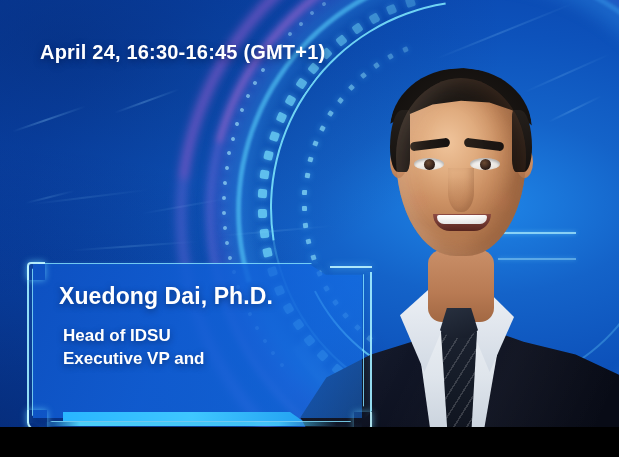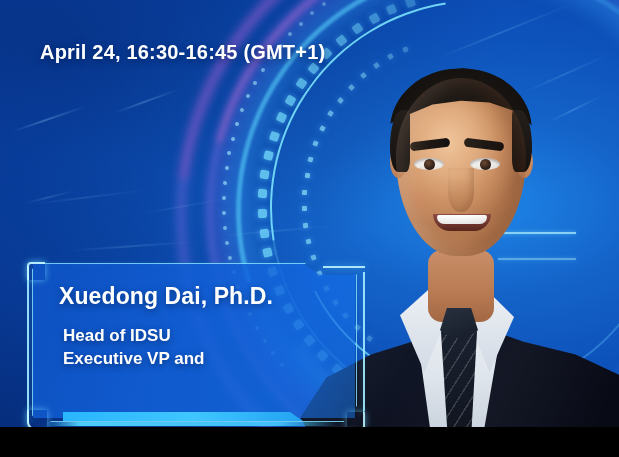--- a/index.html
+++ b/index.html
@@ -206,21 +206,21 @@
   .chin{position:absolute;left:136px;top:236px;width:52px;height:18px;border-radius:50%;
     background:radial-gradient(circle,rgba(190,130,90,.22),rgba(190,130,90,0) 70%);}
   .cheek-l,.cheek-r{position:absolute;top:190px;width:30px;height:22px;border-radius:50%;
     background:radial-gradient(circle,rgba(205,120,90,.18),rgba(205,120,90,0) 70%);}
   .cheek-l{left:104px;} .cheek-r{left:188px;}
   .face-edge{position:absolute;left:96px;top:78px;width:130px;height:178px;
     border-radius:50% 50% 46% 46% / 44% 44% 56% 56%;
     box-shadow:inset -14px 0 26px rgba(110,62,34,.25), inset 12px 0 22px rgba(255,220,190,.16);}
 
   
-  .plate{position:absolute;left:27px;top:258px;width:338px;height:174px;}
+  .plate{position:absolute;left:27px;top:258px;width:338px;height:174px;padding-left:7px;}
   .plate-fill{
     position:absolute;inset:6px 10px 14px 6px;
     background:linear-gradient(120deg,rgba(14,82,196,.93) 0%,rgba(17,95,214,.88) 45%,rgba(20,108,228,.72) 78%,rgba(26,118,235,.50) 100%);
     clip-path:polygon(0% 0%, 84% 0%, 89% 7%, 100% 7%, 100% 100%, 0% 100%);
   }
   .plate-frame{
     position:absolute;inset:0;
     border:2px solid rgba(160,235,255,.92);
     box-shadow:0 0 8px rgba(90,200,255,.55), inset 0 0 10px rgba(90,190,255,.18);
     clip-path:polygon(

